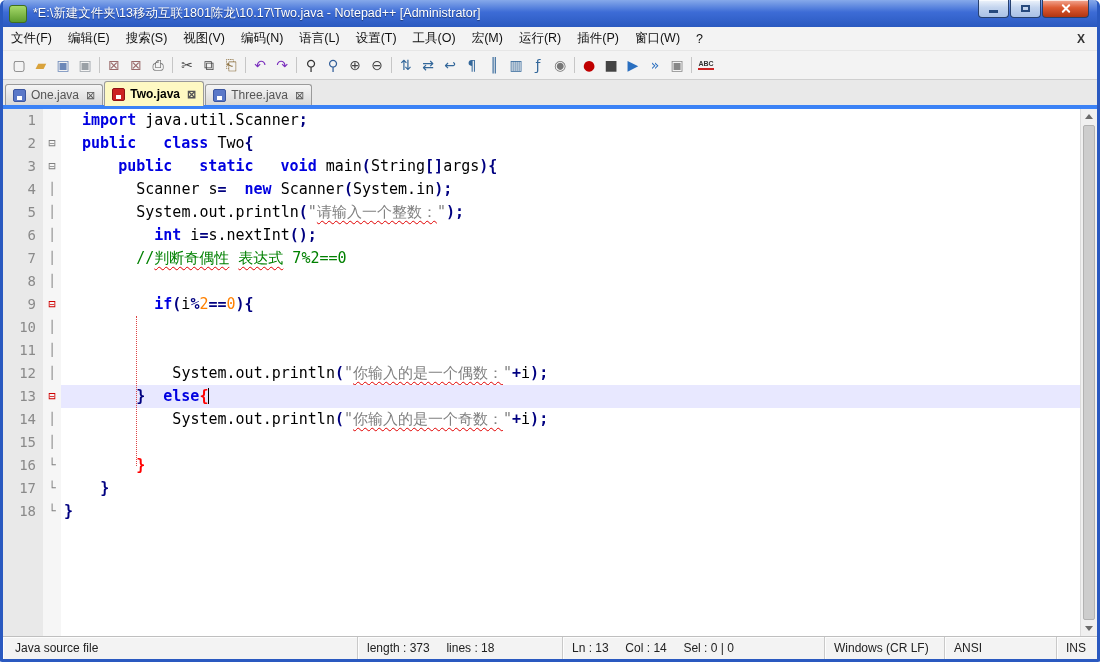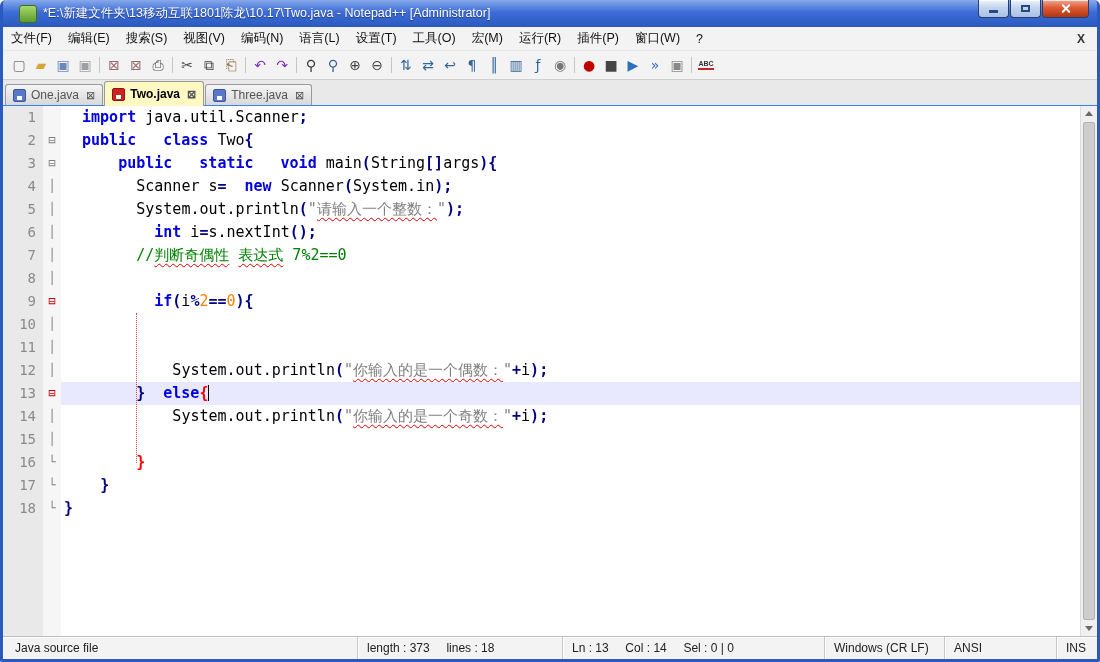--- a/index.html
+++ b/index.html
@@ -2,21 +2,21 @@
 <html><head>
 <meta charset="utf-8">
 <style>
   html,body{margin:0;padding:0;}
   body{width:1100px;height:662px;overflow:hidden;background:#fff;
        font-family:"Liberation Sans",sans-serif;-webkit-font-smoothing:antialiased;}
   .window{width:1100px;height:662px;box-sizing:border-box;display:flex;flex-direction:column;
           border:3px solid #2a59c0;border-top:none;border-radius:6px 6px 2px 2px;background:#f3f3f3;}
   
   .titlebar{height:27px;flex:0 0 27px;background:linear-gradient(#86a9ea,#3d6cd6 45%,#2a59c0);
-            border-radius:4px 4px 0 0;display:flex;align-items:center;padding-left:16px;position:relative;}
+            border-radius:4px 4px 0 0;display:flex;align-items:center;padding-left:6px;position:relative;}
   .app-icon{width:16px;height:16px;border-radius:3px;background:linear-gradient(#a6d96a,#5d9c2e);
             border:1px solid #3f6f1d;flex:0 0 16px;}
   .title-text{color:#fff;font-size:12.5px;margin-left:6px;white-space:nowrap;overflow:hidden;
               text-shadow:0 1px 1px rgba(0,0,0,.45);}
   .win-buttons{position:absolute;right:8px;top:0;display:flex;}
   .wbtn{height:17px;border:1px solid #27406e;border-top:none;border-radius:0 0 4px 4px;
         display:flex;align-items:center;justify-content:center;margin-left:1px;
         background:linear-gradient(#eef4fc,#c3d4ee 45%,#a9c1e6);box-shadow:inset 0 1px 0 rgba(255,255,255,.7);}
   .wbtn.min,.wbtn.max{width:29px;}
   .wbtn.close{width:45px;background:linear-gradient(#f3a894,#dd5b33 45%,#b13512);}
@@ -35,21 +35,21 @@
   
   .toolbar{height:28px;flex:0 0 28px;background:#f3f3f3;border-top:1px solid #e6e6e6;
            border-bottom:1px solid #cfcfcf;display:flex;align-items:center;padding:0 5px;}
   .tb-btn{width:22px;height:22px;border:none;background:transparent;padding:0;margin:0;
           display:flex;align-items:center;justify-content:center;}
   .tb-glyph{font-size:14px;line-height:1;font-family:"DejaVu Sans",sans-serif;}
   .tb-text{font-size:7px;font-weight:bold;font-family:"Liberation Sans",sans-serif;
            border-bottom:2px solid #cc2222;padding-bottom:1px;}
   .tb-sep{width:1px;height:16px;background:#c6c6c6;margin:0 3px;flex:0 0 1px;}
   
-  .tabbar{height:25px;flex:0 0 25px;background:#e9e9e9;border-bottom:1px solid #3b82f6;
+  .tabbar{height:25px;flex:0 0 25px;background:#e9e9e9;border-bottom:4px solid #3b82f6;
           display:flex;align-items:flex-end;padding-left:2px;}
   .tab{display:flex;align-items:center;gap:5px;height:20px;padding:0 7px;font-size:12px;color:#555;
        background:linear-gradient(#f5f5f5,#d8d8d8);border:1px solid #9a9a9a;border-bottom:none;
        border-radius:3px 3px 0 0;margin-right:1px;}
   .tab.active{background:#fef9c3;height:24px;color:#000;font-weight:bold;margin-bottom:-1px;z-index:2;position:relative;}
   .floppy{width:11px;height:11px;border-radius:2px;position:relative;display:inline-block;flex:0 0 11px;}
   .floppy.saved{background:#5a78c8;border:1px solid #3c56a0;}
   .floppy.modified{background:#cc2222;border:1px solid #8d1414;}
   .floppy .slot{position:absolute;left:3px;bottom:1px;width:5px;height:4px;background:#fff;}
   .tab-close{font-size:11px;color:#555;margin-left:2px;}

